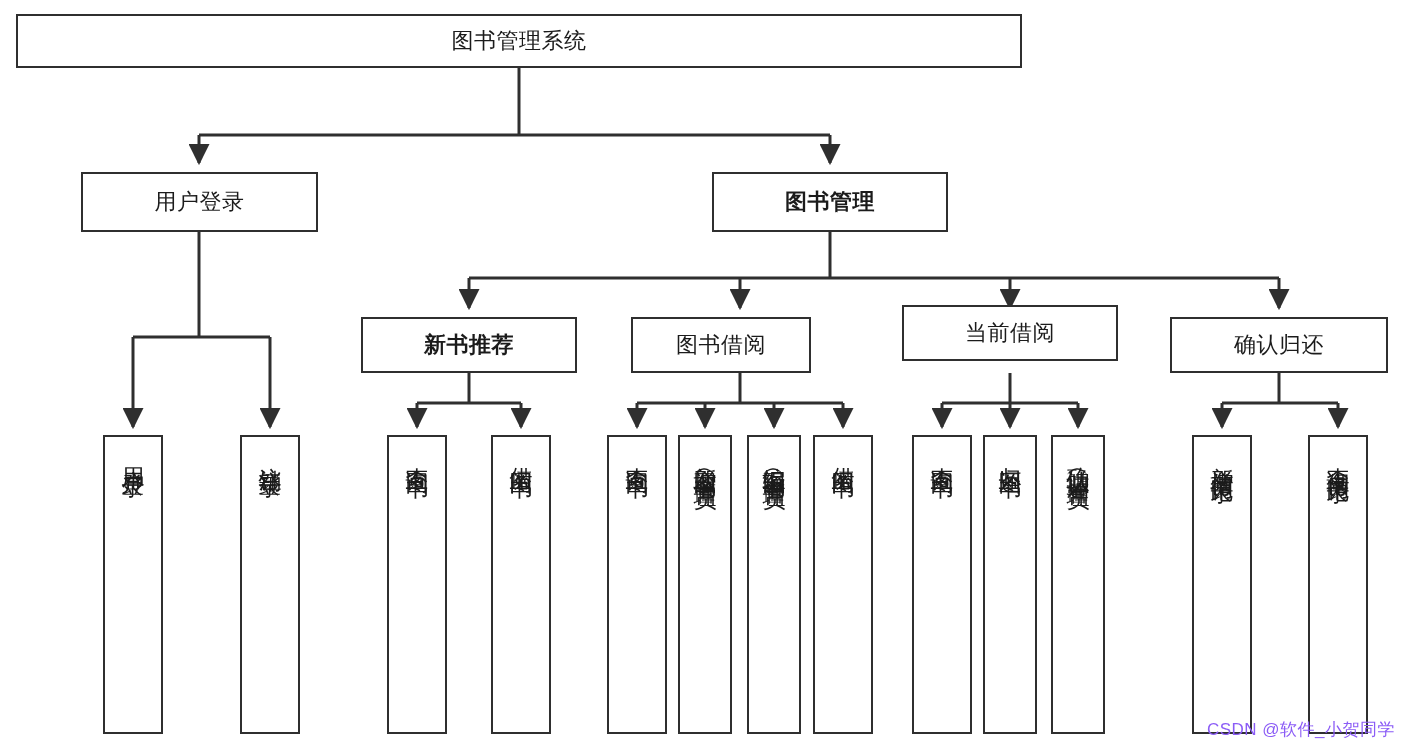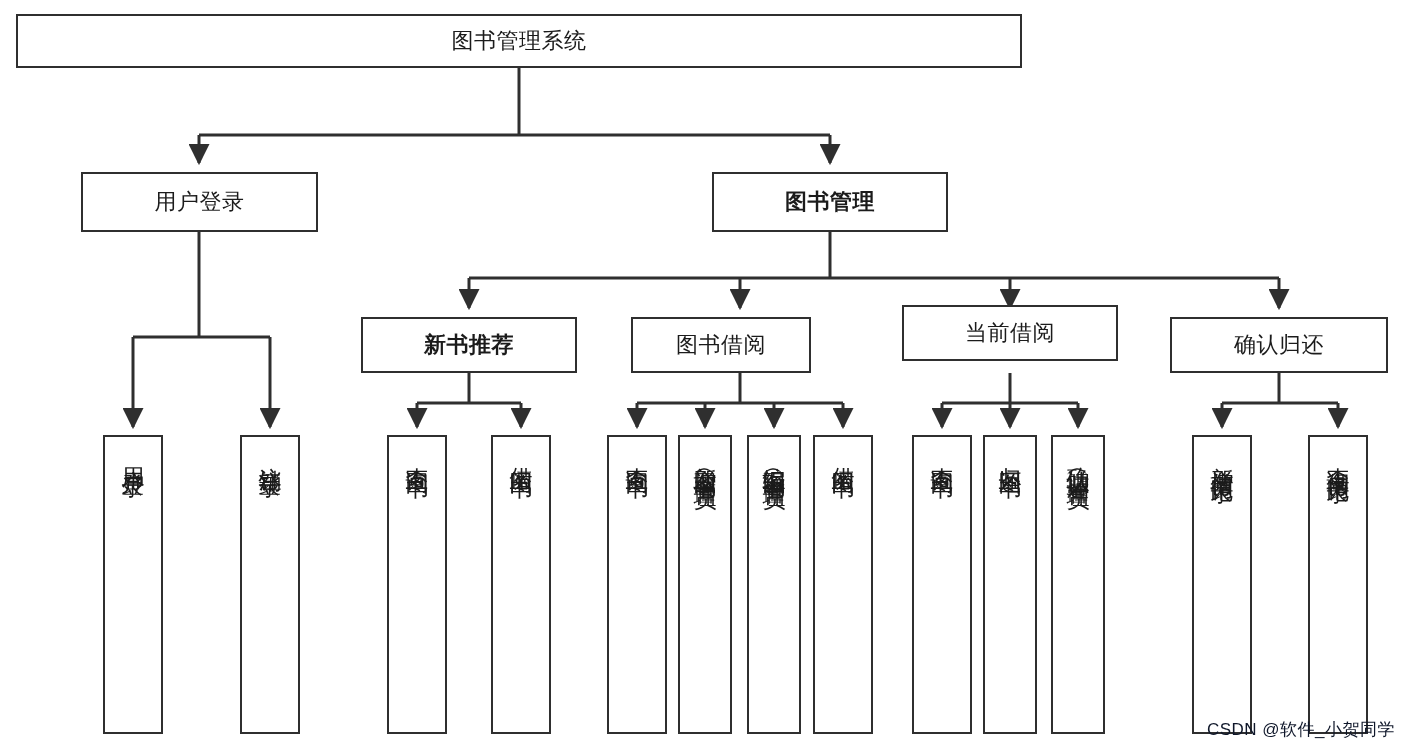--- a/index.html
+++ b/index.html
@@ -57,21 +57,21 @@
     text-orientation: upright;
     font-size: 23px;
     letter-spacing: 3px;
     line-height: 1.0;
   }
   .watermark {
     position: absolute;
     right: 10px;
     bottom: 6px;
     font-size: 17px;
-    color: #0f172a;
+    color: #8b5cf6;
     white-space: nowrap;
     pointer-events: none;
     letter-spacing: 0.5px;
   }
 </style>
 </head>
 <body>
 
 <div id="canvas">
 

